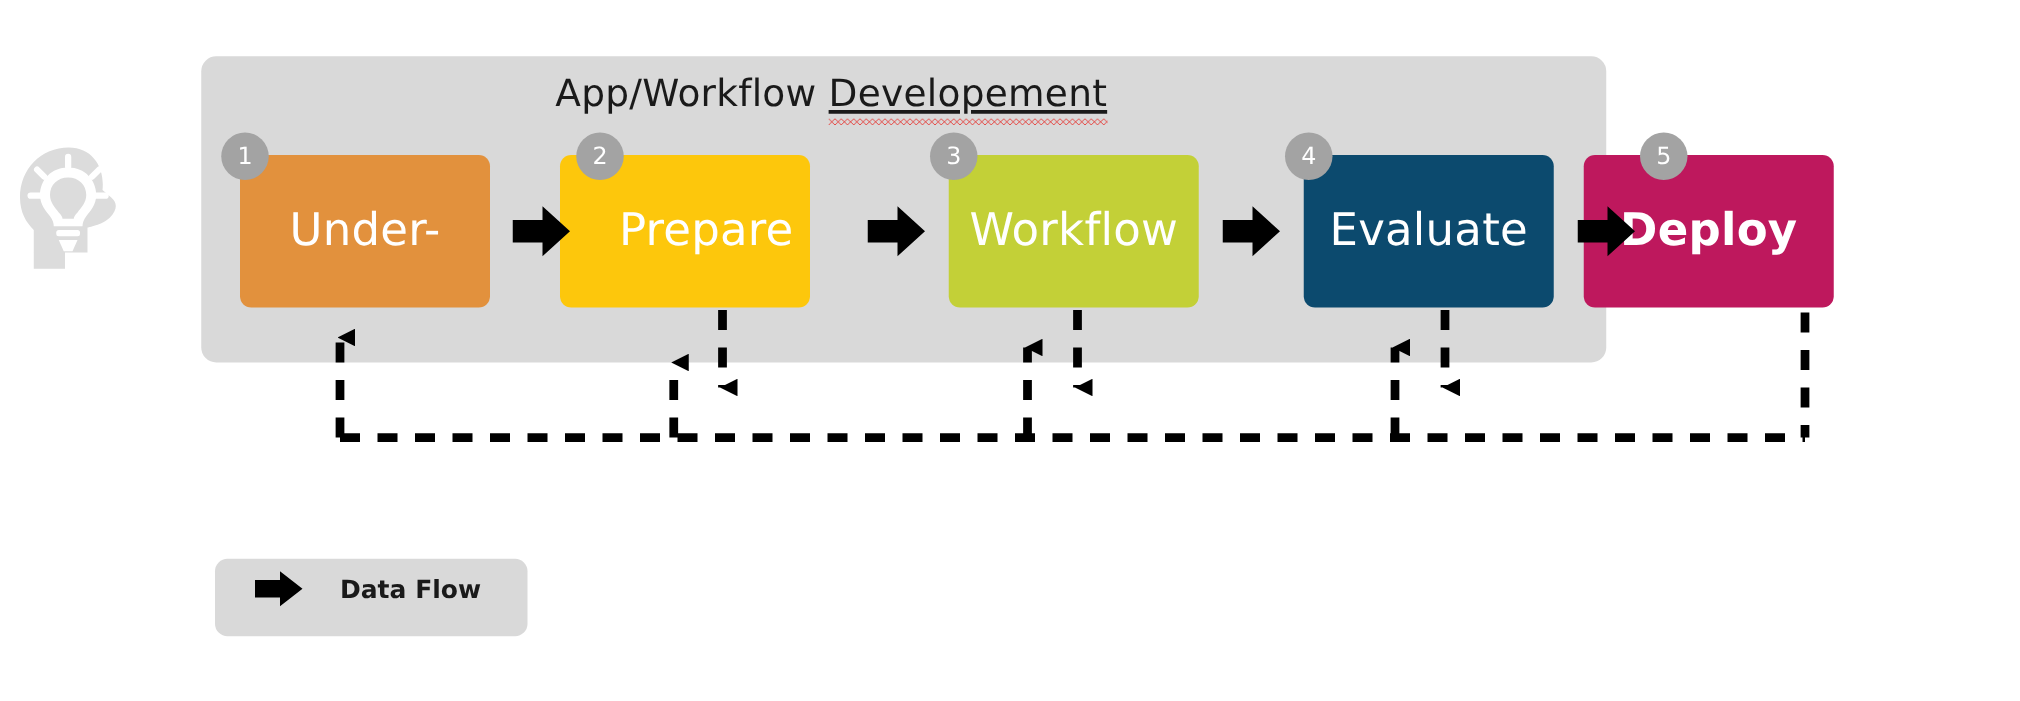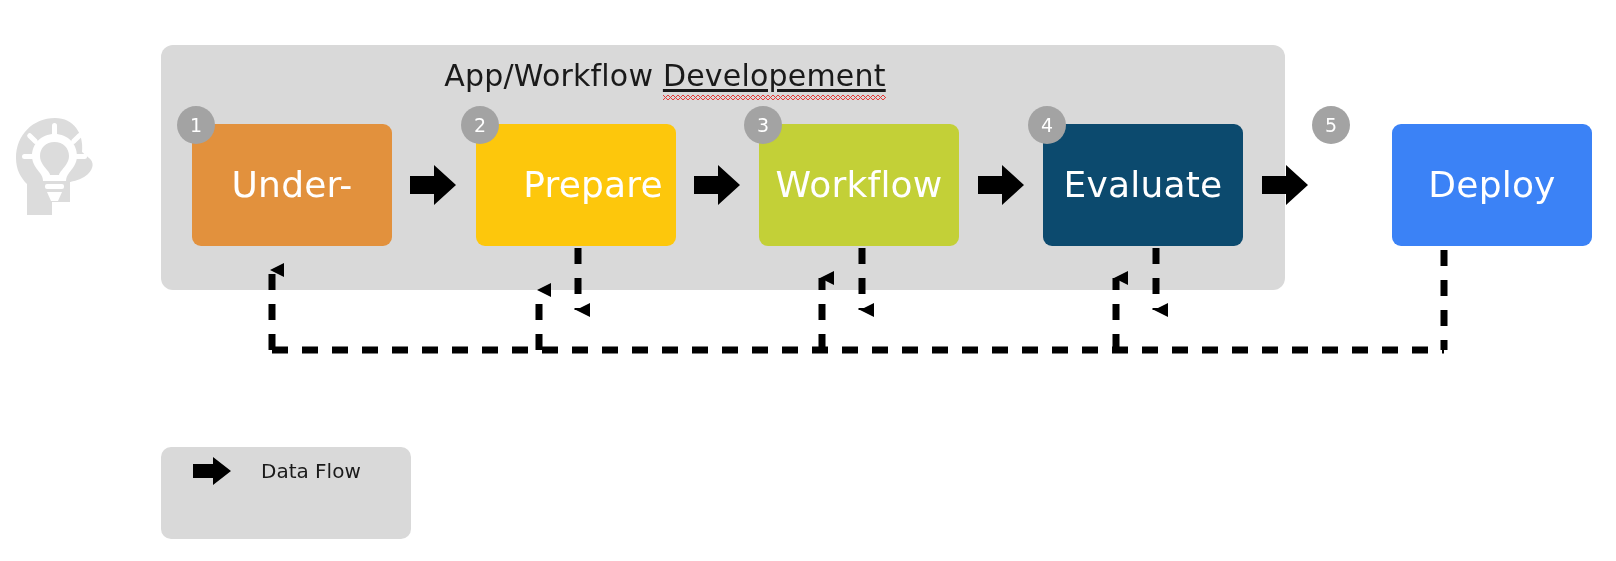--- a/index.html
+++ b/index.html
@@ -124,26 +124,27 @@
     left: 0;
     top: 0;
     width: 1616px;
     height: 561px;
     pointer-events: none;
   }
 
   
   .legend {
     position: absolute;
-    left: 161px;
+    left: 172px;
     top: 447px;
     width: 250px;
-    height: 92px;
+    height: 62px;
     background: #d9d9d9;
     border-radius: 10px;
+    font-weight: bold;
   }
   .legend-row {
     position: absolute;
     left: 0;
     width: 250px;
     height: 30px;
     display: flex;
     align-items: center;
   }
   .legend-row.row1 { top: 9px; }
@@ -182,36 +183,36 @@
   </svg>
 
   <div class="stage-container"></div>
   <div class="container-title"><span>App/Workflow </span><span class="misspelled">Developement</span></div>
 
   <div class="stage" style="left:192px; background:#e2913d;">
     <span class="stage-label"><span>Under-</span><br></span>
   </div>
   <div class="badge" style="left:177px;">1</div>
 
-  <div class="stage" style="left:476px; background:#fdc70c;padding-left:40px;">
+  <div class="stage" style="left:448px; background:#fdc70c;padding-left:40px;">
     <span class="stage-label">Prepare</span>
   </div>
   <div class="badge" style="left:461px;">2</div>
 
   <div class="stage" style="left:759px; background:#c3d037;">
     <span class="stage-label">Workflow</span>
   </div>
   <div class="badge" style="left:744px;">3</div>
 
   <div class="stage" style="left:1019px; background:#0c4a6e;margin-left:24px;">
     <span class="stage-label">Evaluate</span>
   </div>
   <div class="badge" style="left:1028px;">4</div>
 
-  <div class="stage" style="left:1392px; background:#3b82f6;">
+  <div class="stage" style="left:1267px; background:#be185d;font-weight:bold;">
     <span class="stage-label">Deploy</span>
   </div>
   <div class="badge" style="left:1312px;">5</div>
 
   <svg class="flow-arrow" style="left:410px;" viewBox="0 0 46 44">
     <path d="M0 13 L24 13 L24 2 L46 22 L24 42 L24 31 L0 31 Z" fill="#000000"></path>
   </svg>
   <svg class="flow-arrow" style="left:694px;" viewBox="0 0 46 44">
     <path d="M0 13 L24 13 L24 2 L46 22 L24 42 L24 31 L0 31 Z" fill="#000000"></path>
   </svg>

